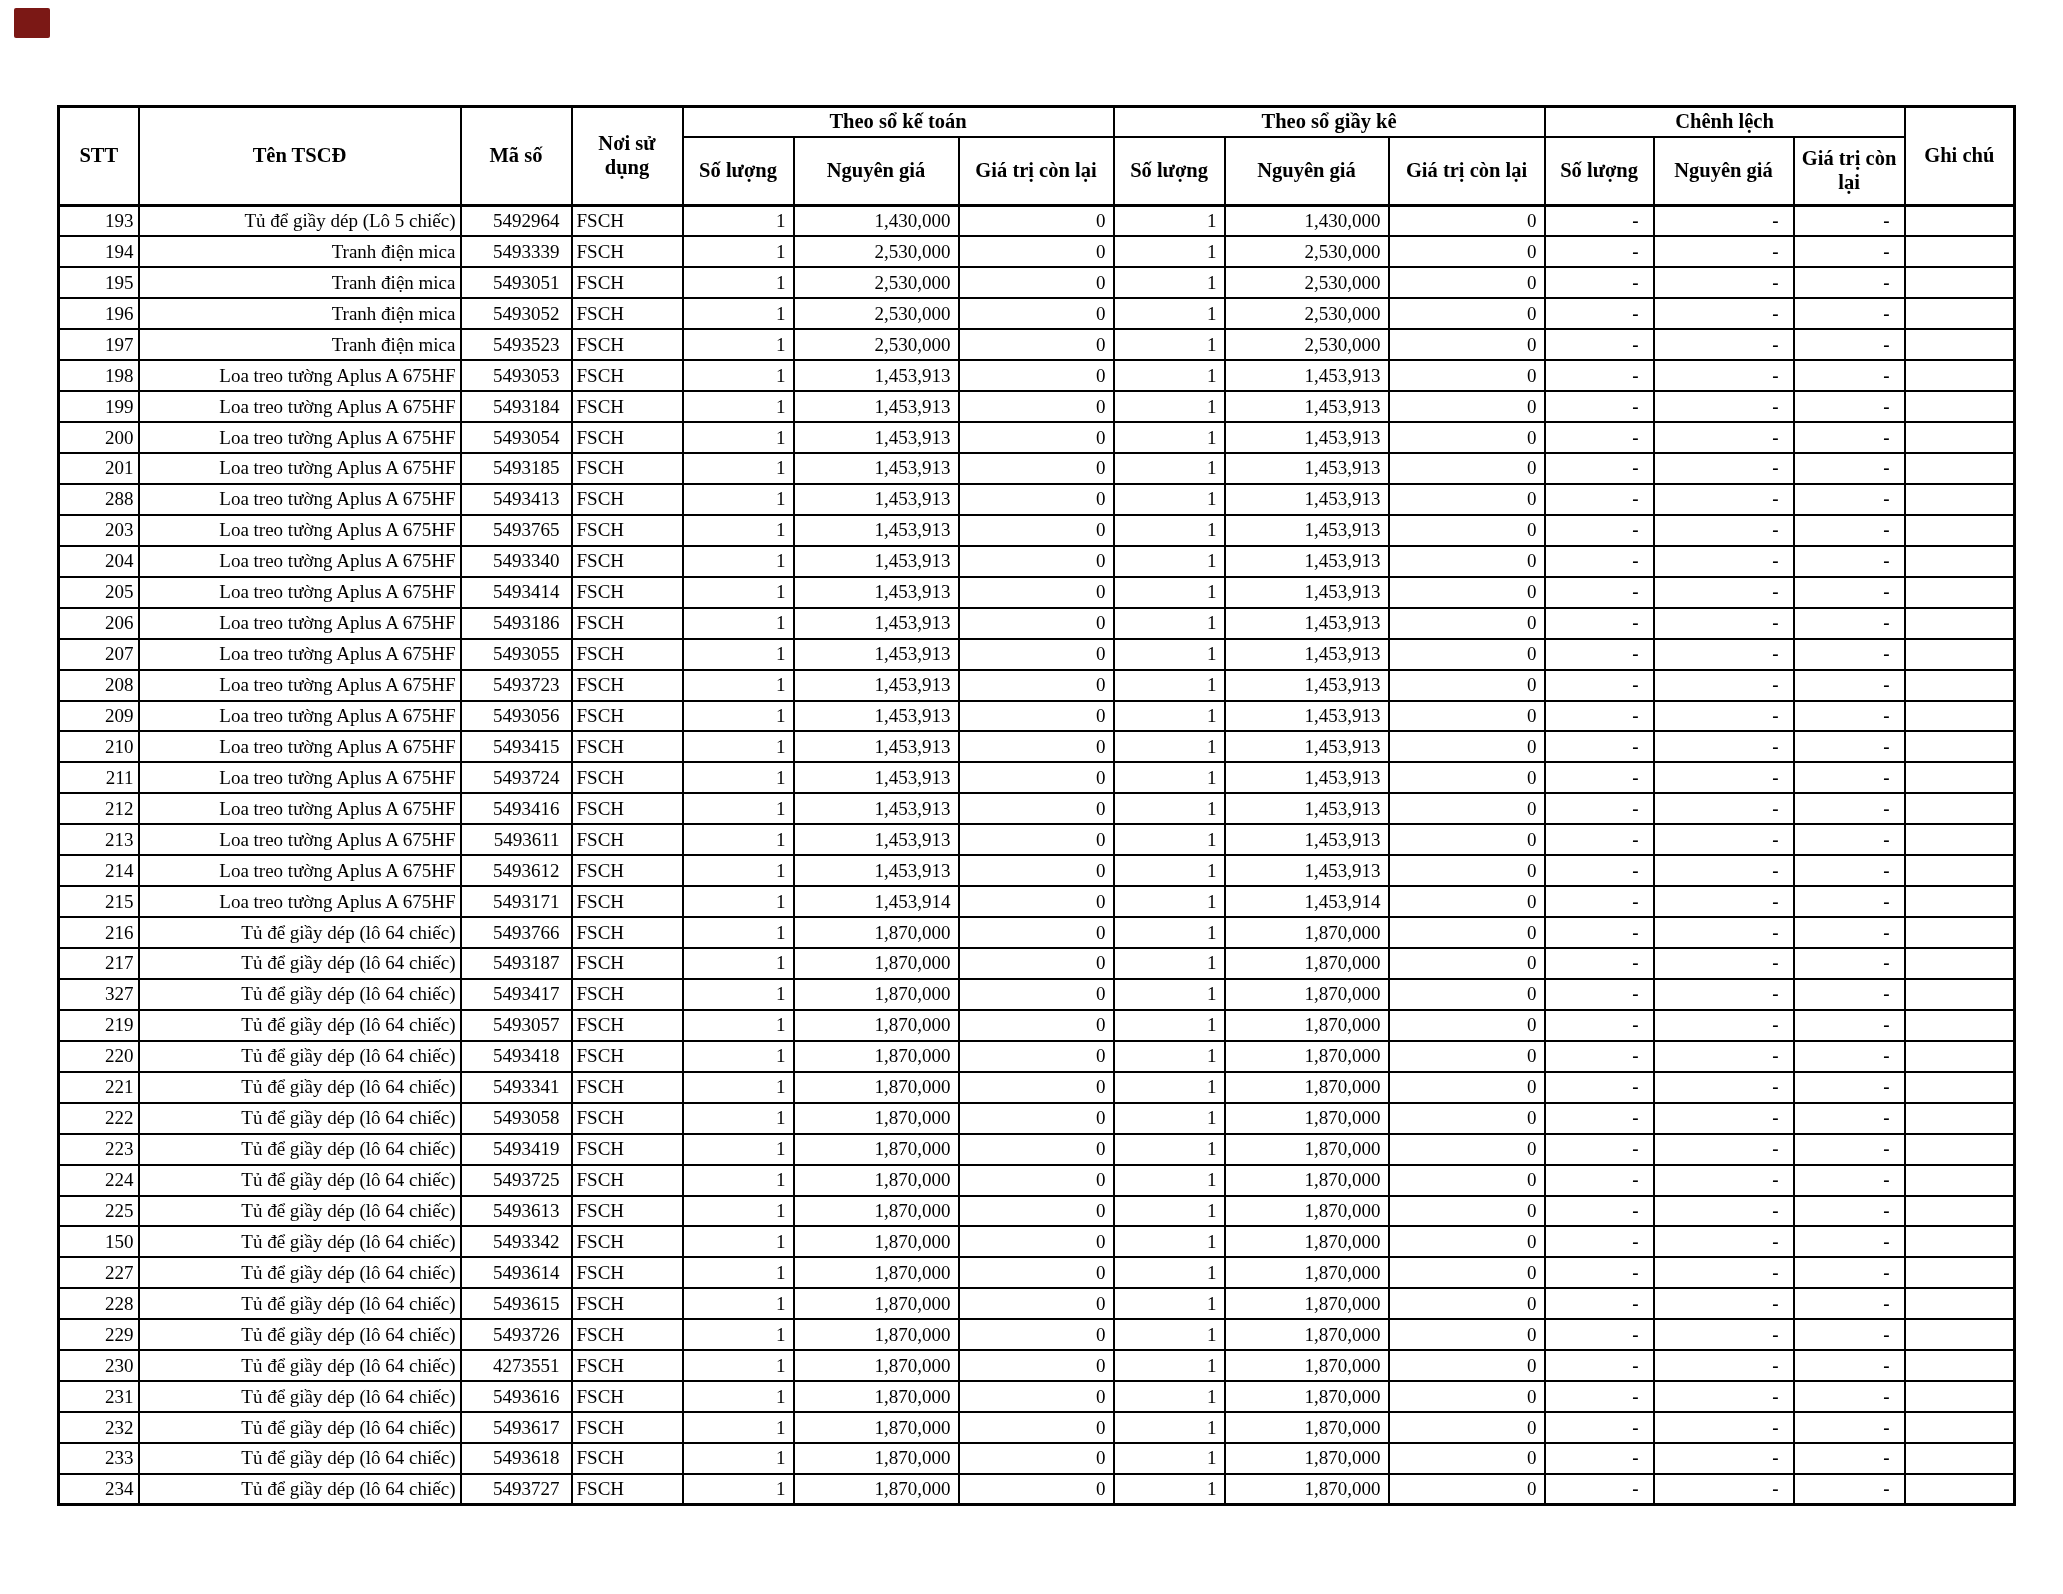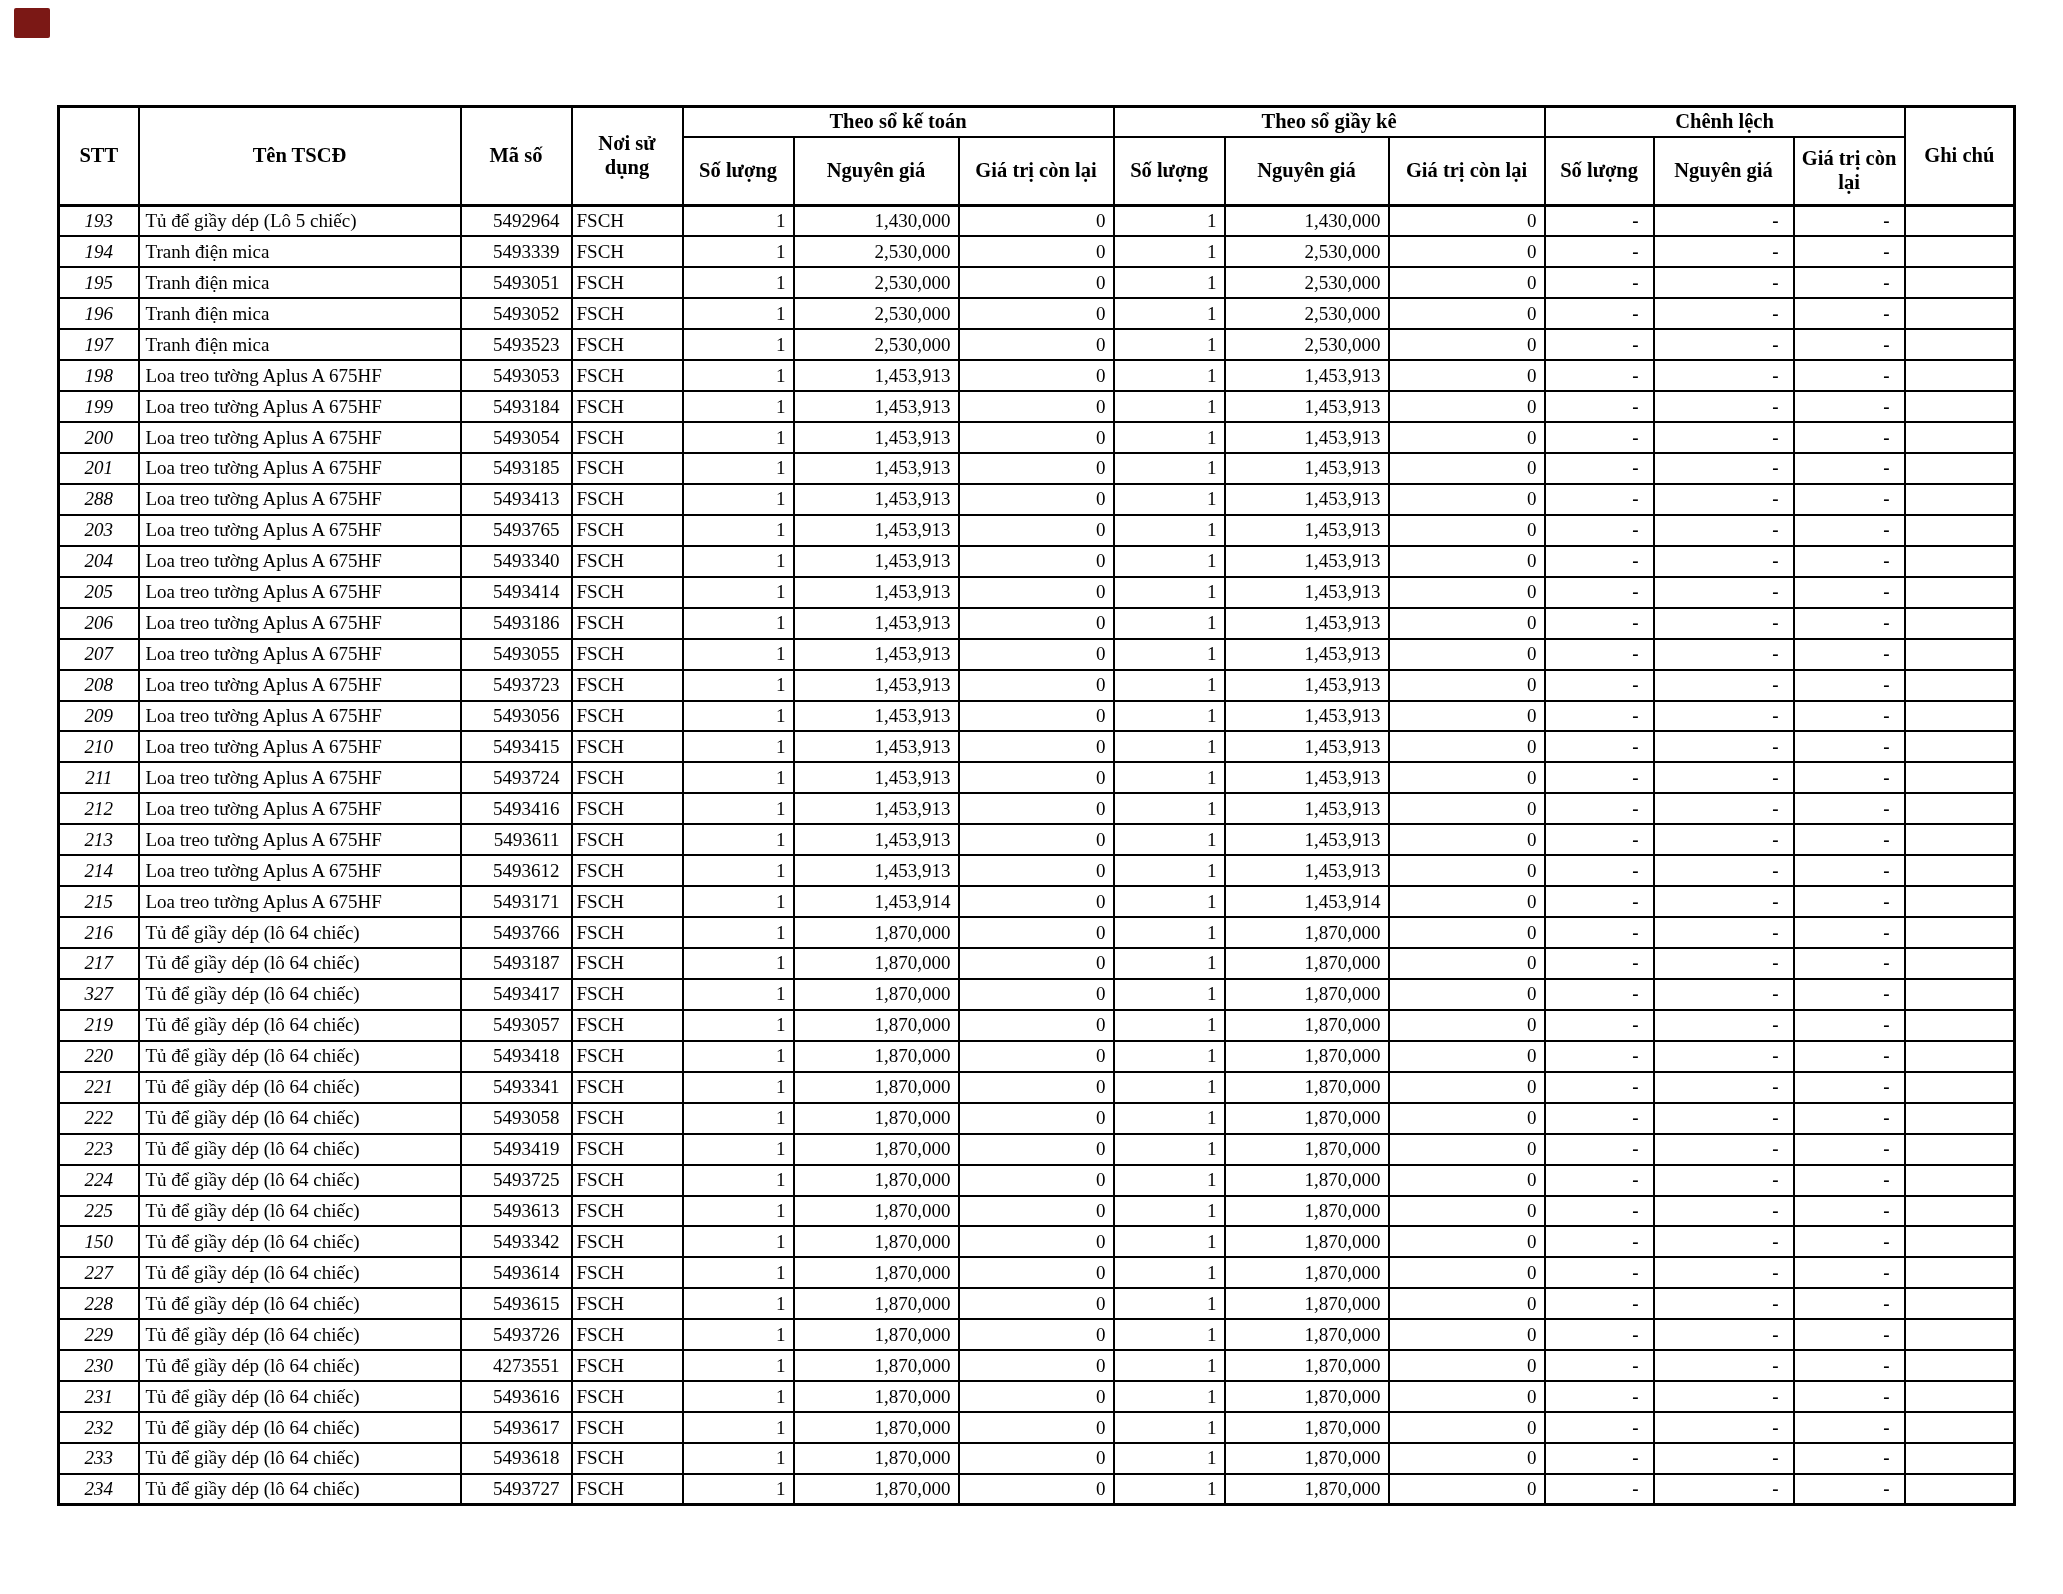--- a/index.html
+++ b/index.html
@@ -33,22 +33,22 @@
     font-size:20.5px;
     padding:0 2px;
     white-space:normal;
     line-height:1.15;
   }
   .asset-table thead tr.group-row{height:30px;}
   .asset-table thead tr.sub-row{height:69px;}
   .asset-table thead{border-bottom:3px solid #000;}
   .asset-table tbody tr{height:30.95px;}
   .asset-table tbody td{font-size:19px;vertical-align:middle;}
-  td.c-stt{text-align:center;font-size:23.5px;font-style:italic;}
-  td.c-name{text-align:left;padding-left:6px;font-size:19px;}
+  td.c-stt{text-align:right;font-size:23.5px;}
+  td.c-name{text-align:right;padding-left:6px;font-size:19px;}
   td.c-code{text-align:right;padding-right:11px;}
   td.c-dept{text-align:left;}
   td.c-num{text-align:right;padding-right:7px;}
   td.c-dash{text-align:right;padding-right:14px;font-weight:bold;}
   td.c-note{text-align:left;}
 </style>
 </head>
 <body>
 
 <div class="corner-marker"></div>

